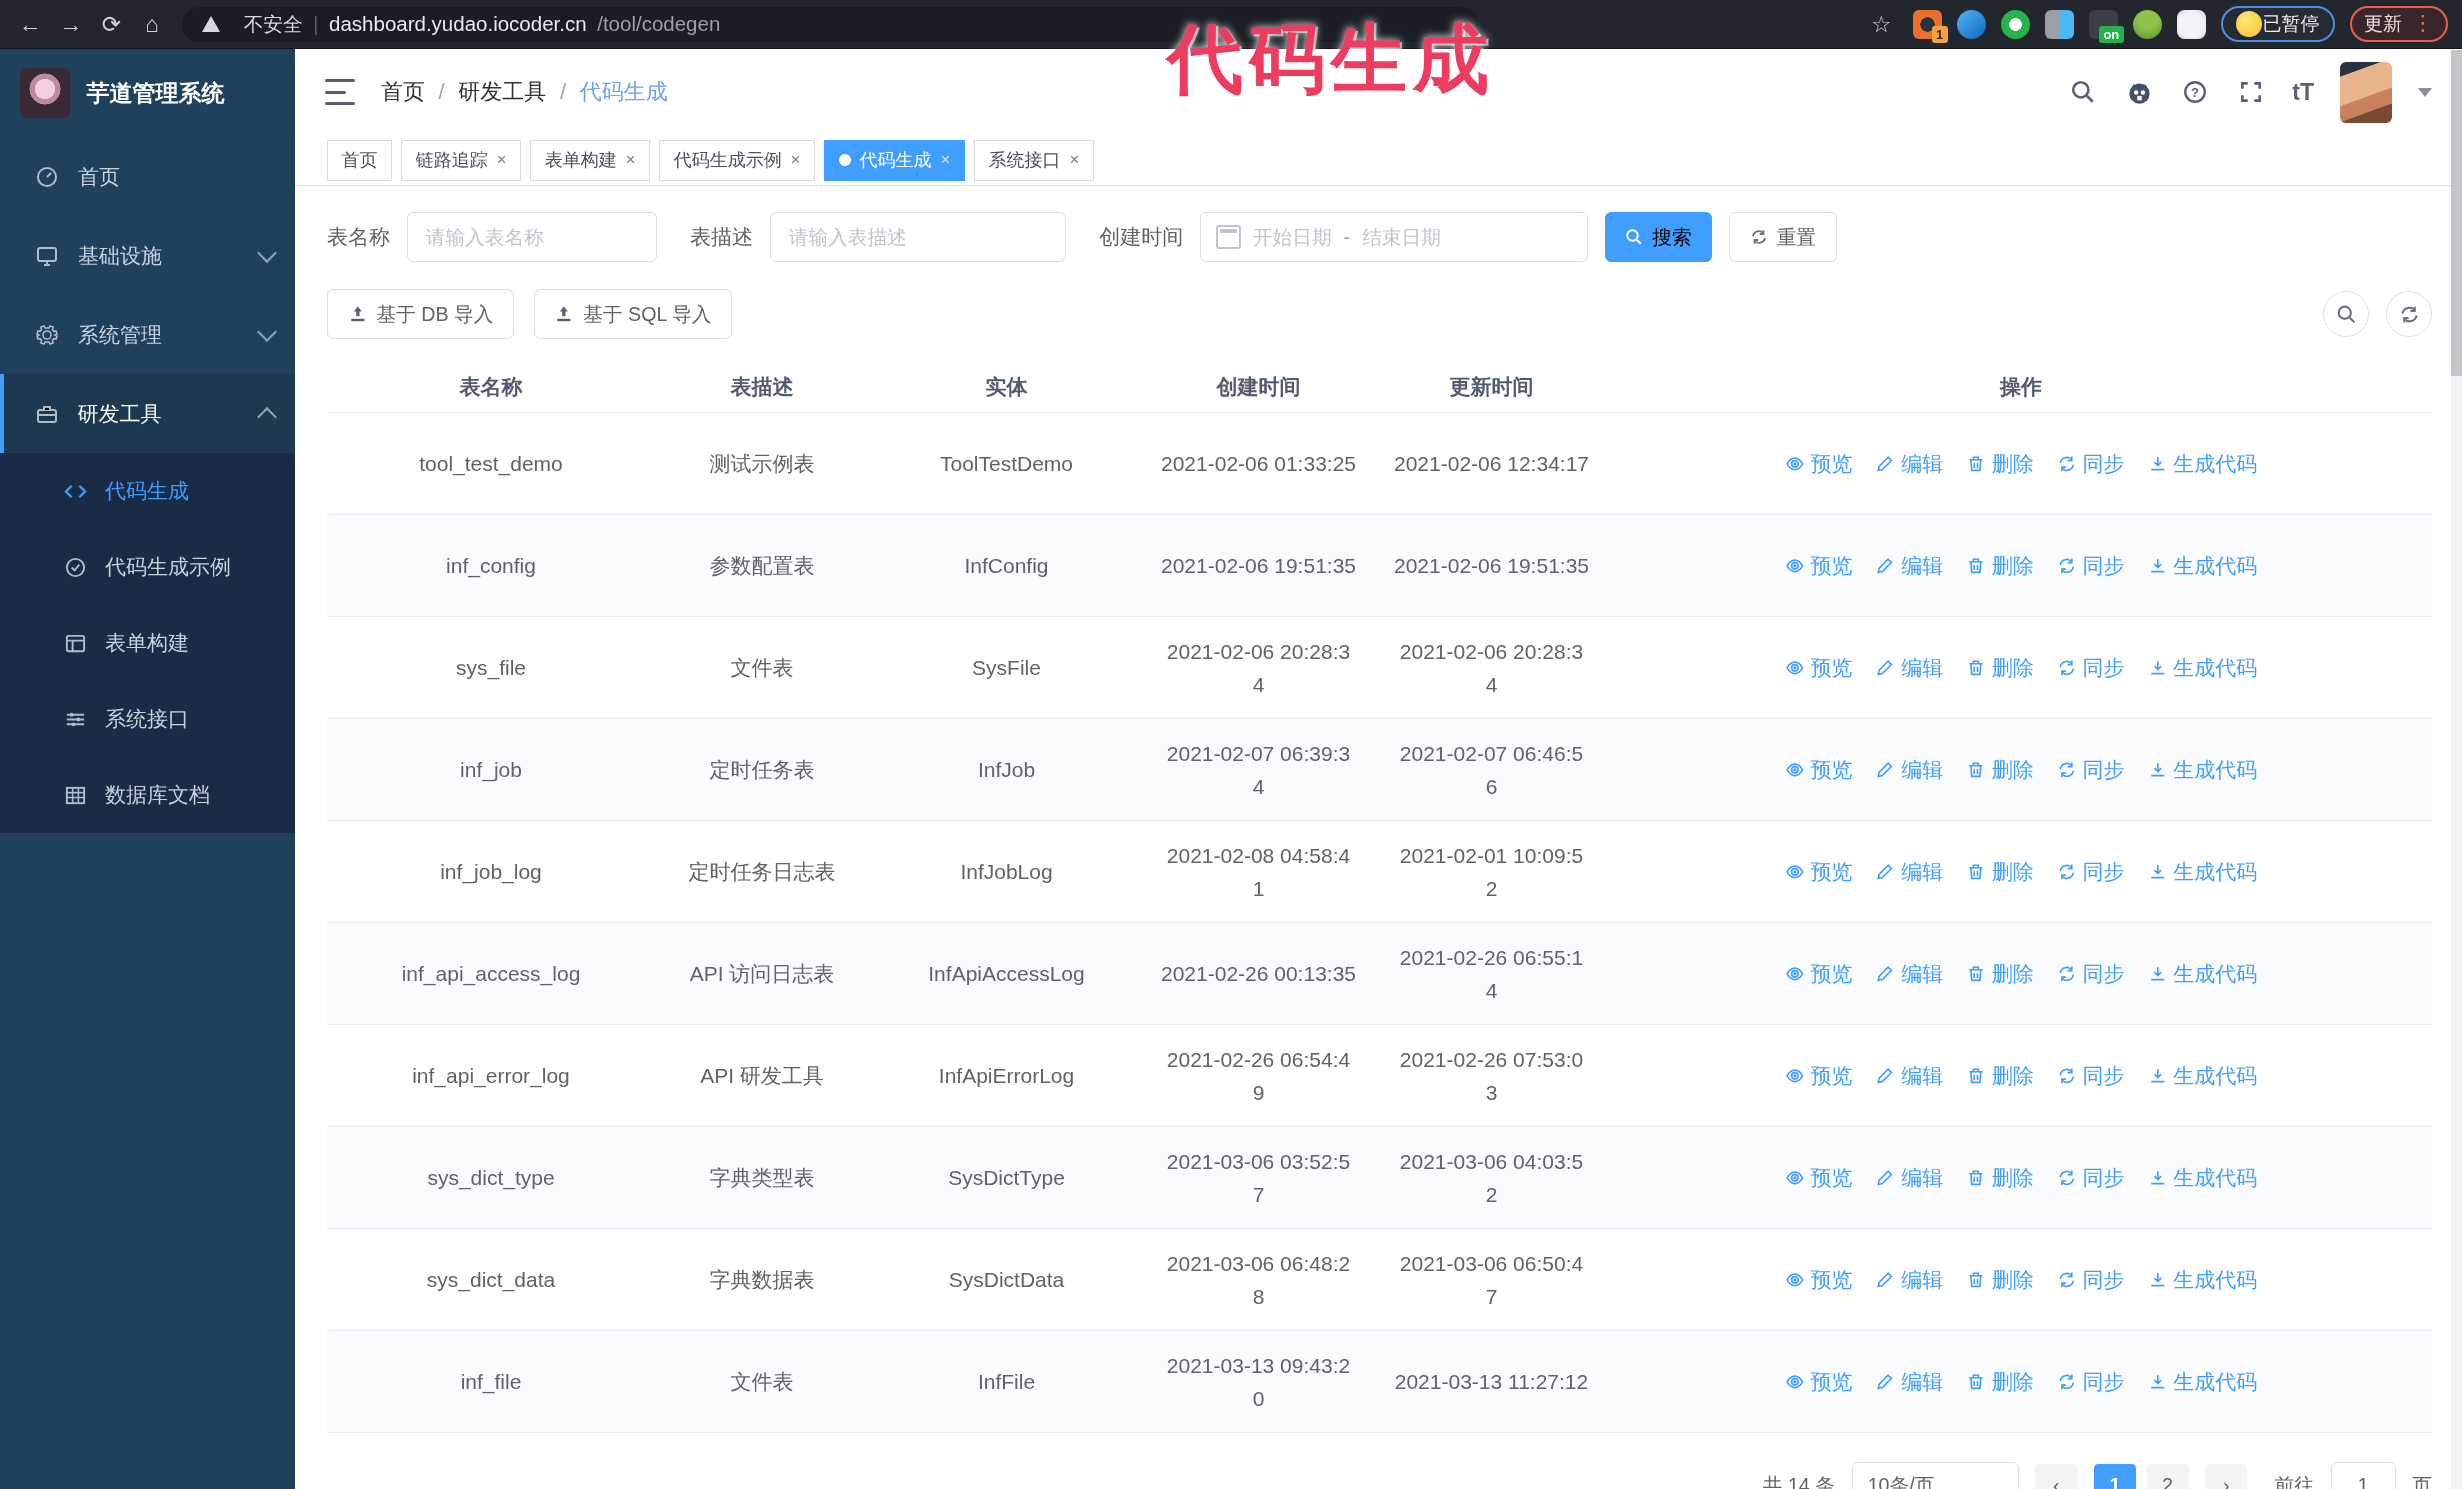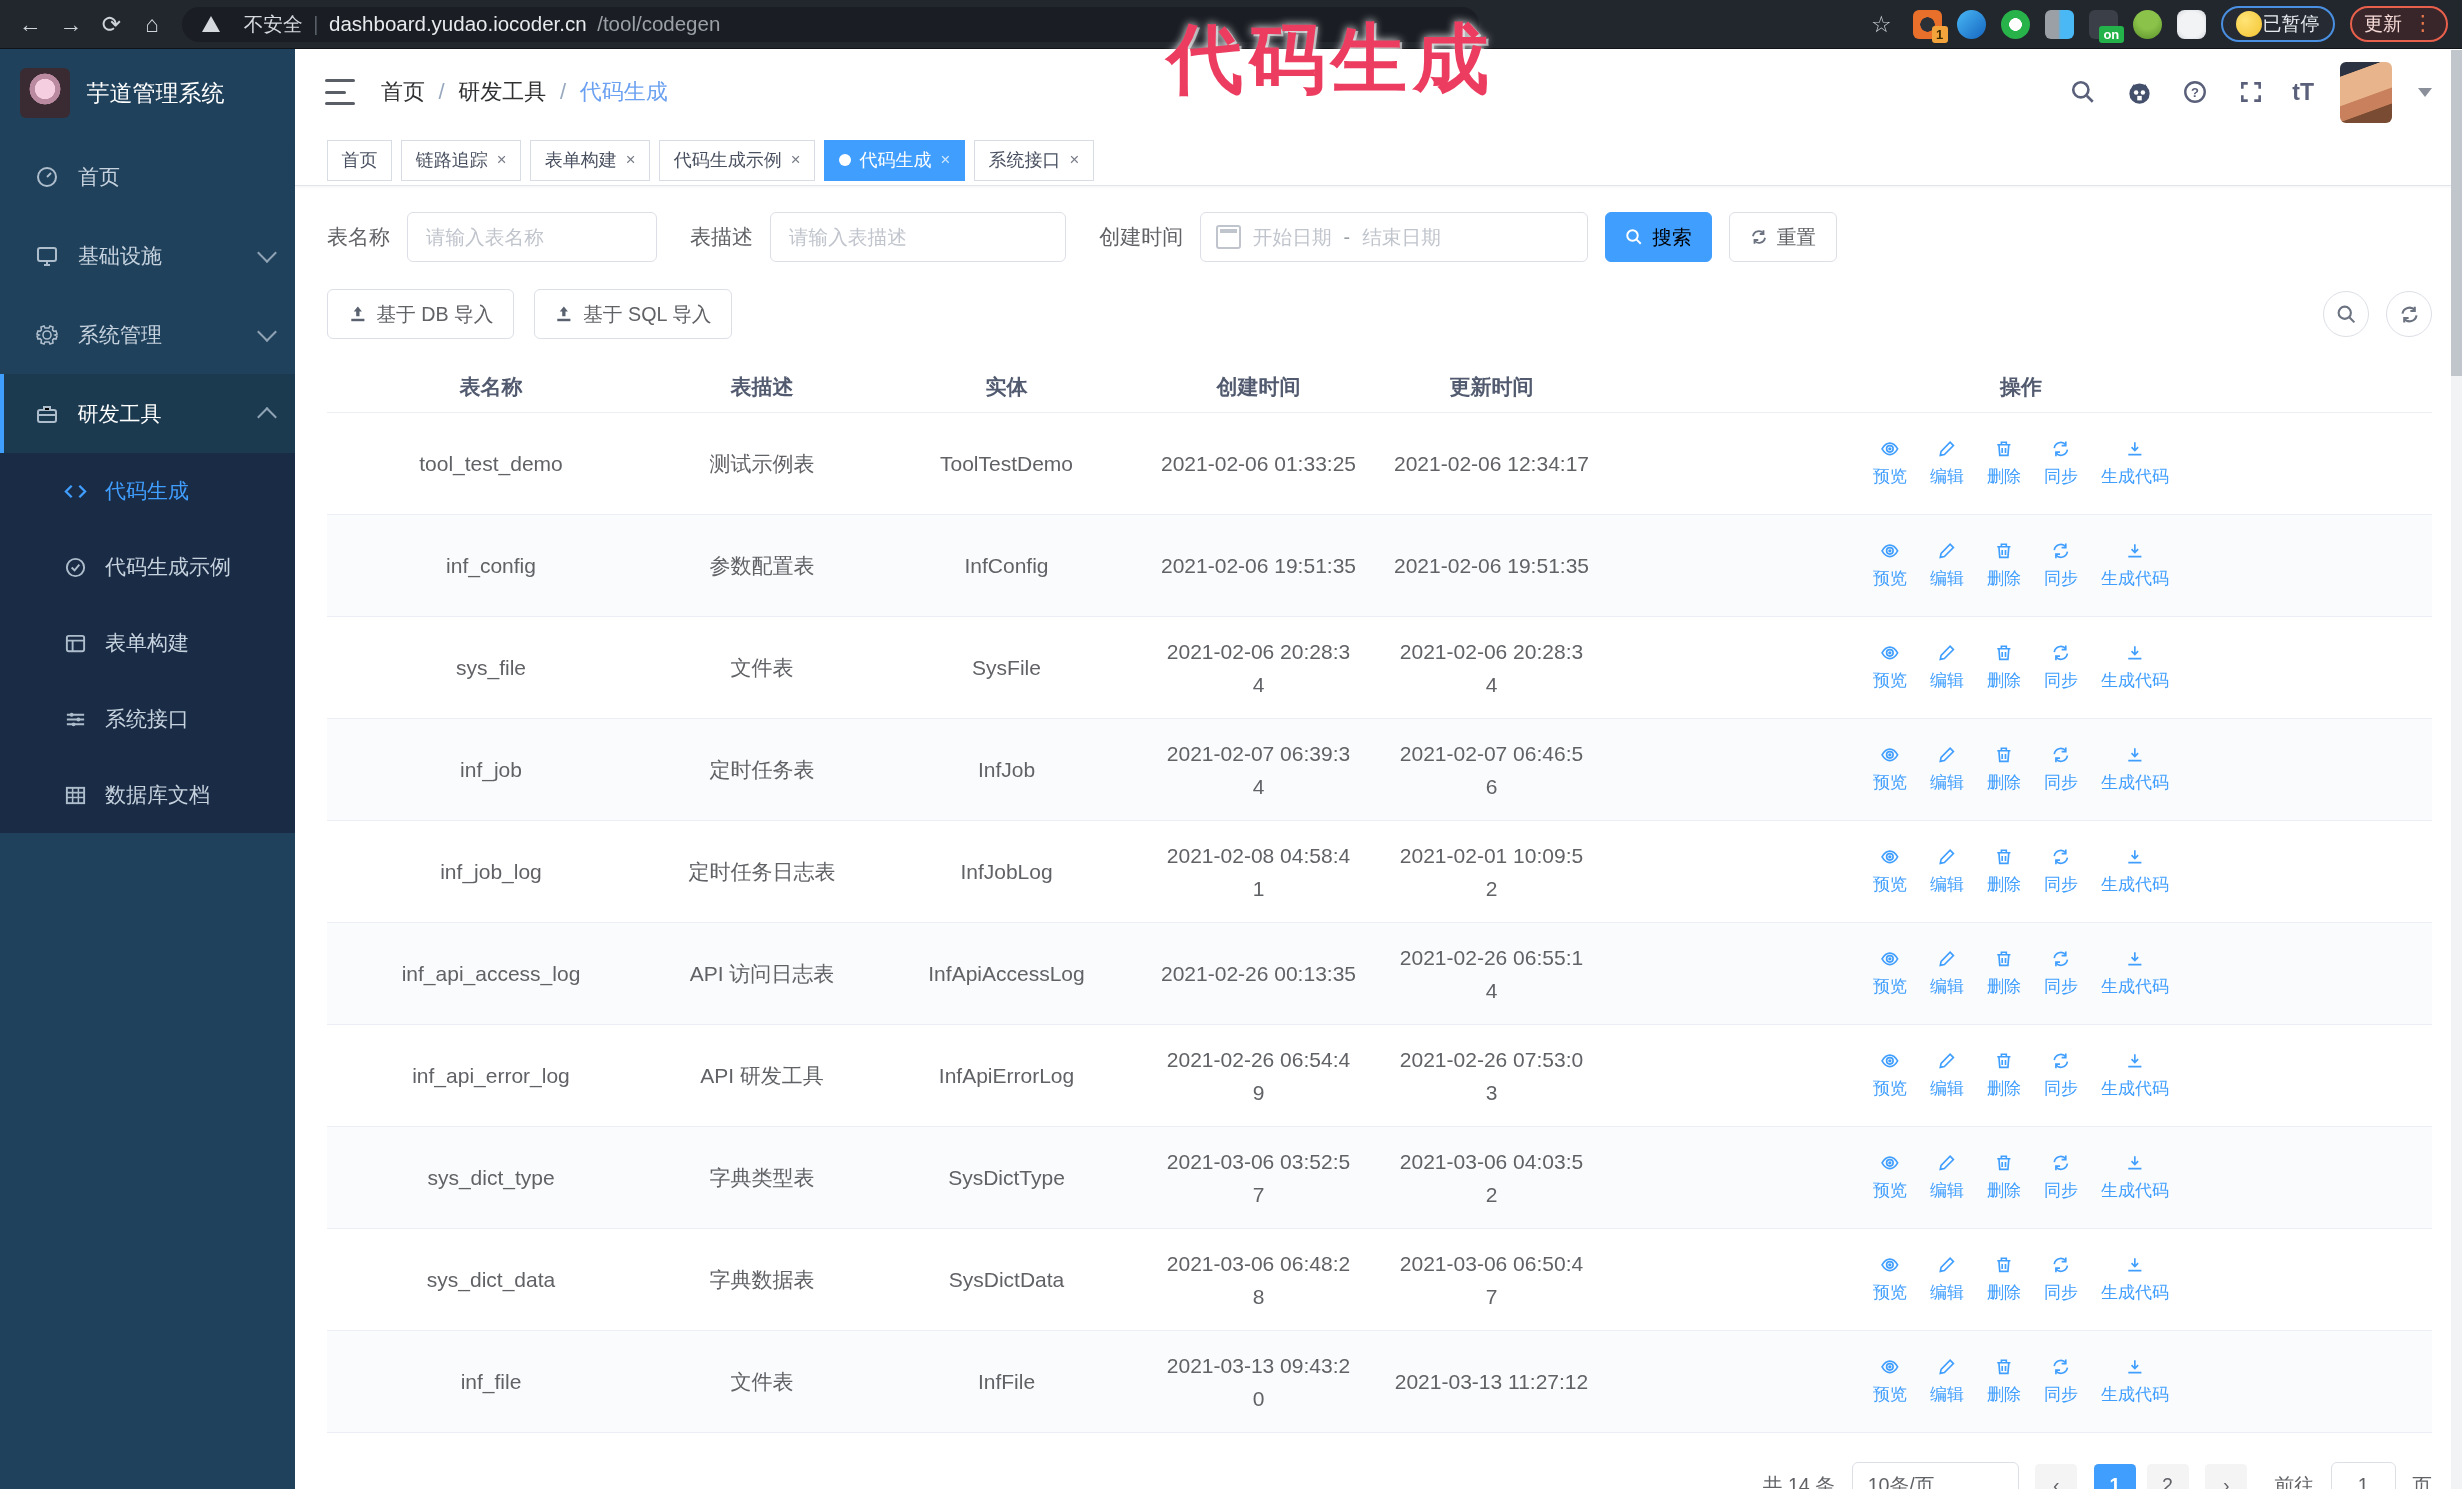--- a/index.html
+++ b/index.html
@@ -21,21 +21,21 @@
   .chip{display:flex;align-items:center;border:2.3px solid #4a90e2;border-radius:19.7px;background:#262b33;color:#e7eaef;font-size:19px;padding:3px 13.6px;}
   .chip .face{width:26px;height:26px;border-radius:50%;background:radial-gradient(circle at 35% 35%,#ffe477,#f4c430);}
   .upd{display:flex;gap:10.6px;border:2.3px solid #e8604c;border-radius:19.7px;background:#39262a;color:#f4d9d6;font-size:19px;padding:3px 12px;}
   .dots{color:#e8784c;font-size:21px;letter-spacing:0.8px;}
   
   .page{display:flex;height:1441px;}
   .sidebar{width:295px;flex:none;background:#1f415b;color:#c6d2de;display:flex;flex-direction:column;}
   .logo-bar{height:88px;display:flex;align-items:center;gap:16.7px;padding:0 19.7px;flex:none;}
   .logo-img{width:50px;height:50px;border-radius:6px;flex:none;
      background:radial-gradient(circle at 50% 42%,#f5cfe0 0 26%,#b98aa0 27% 40%,#3a2b33 41% 100%);}
-  .logo-title{color:#fff;font-size:23px;font-weight:normal;white-space:nowrap;}
+  .logo-title{color:#fff;font-size:23px;font-weight:bold;white-space:nowrap;}
   .menu{flex:1;}
   .mitem{height:79px;display:flex;align-items:center;gap:18px;padding:0 21px 0 34px;font-size:21px;cursor:pointer;position:relative;}
   .mitem .micon{width:26px;height:26px;flex:none;color:#aebdcc;display:flex;align-items:center;justify-content:center;}
   .mitem.active{border-left:4.5px solid #409eff;padding-left:29.5px;background:rgba(0,0,0,.12);color:#fff;}
   .chev{margin-left:auto;width:12px;height:12px;border-right:2.3px solid #8fa3b5;border-bottom:2.3px solid #8fa3b5;transform:rotate(45deg);margin-top:-4.5px;}
   .chev.up{transform:rotate(-135deg);margin-top:6px;}
   .submenu{background:#1a2b45;}
   .sitem{height:76px;display:flex;align-items:center;gap:18px;padding:0 21px 0 63px;font-size:21px;cursor:pointer;}
   .sitem .micon{width:24px;height:24px;flex:none;color:#aebdcc;display:flex;align-items:center;justify-content:center;}
   .sitem.active{color:#409eff;}
@@ -82,21 +82,21 @@
   .cbtn{width:44px;height:44px;border-radius:50%;border:1.5px solid #dcdfe6;background:#fff;display:flex;align-items:center;justify-content:center;color:#6b7280;cursor:pointer;}
   
   table.grid{margin-top:23px;width:100%;border-collapse:collapse;table-layout:fixed;}
   .grid th{font-size:21px;color:#515a6e;font-weight:bold;height:48px;border-bottom:1.5px solid #ebeef5;text-align:center;}
   .grid td{font-size:21px;color:#606266;border-bottom:1.5px solid #ebeef5;text-align:center;height:92px;padding:4.5px 6px;}
   .grid tr.stripe td{background:#fafbfc;}
   .dt{white-space:pre-line;line-height:33px;}
   .col-name{width:326px;} .col-desc{width:212px;} .col-entity{width:273px;}
   .col-created{width:227px;} .col-updated{width:235px;}
   .ops{display:flex;justify-content:center;align-items:center;gap:23px;}
-  .oplink{color:#409eff;font-size:17px;display:flex;align-items:center;gap:6px;cursor:pointer;white-space:nowrap;flex-direction:column;}
+  .oplink{color:#409eff;font-size:21px;display:flex;align-items:center;gap:6px;cursor:pointer;white-space:nowrap;}
   .oplink svg{width:19.7px;height:19.7px;}
   .oplink i{font-style:normal;}
   
   .pagination{margin-top:29px;display:flex;justify-content:flex-end;align-items:center;gap:16.7px;font-size:19.7px;color:#606266;padding-bottom:15px;}
   .psel{width:135px;height:44px;border:1.5px solid #dcdfe6;border-radius:6px;display:flex;align-items:center;justify-content:space-between;padding:0 15px;color:#606266;cursor:pointer;}
   .pbtn{min-width:42px;height:42px;border-radius:4.5px;background:#f4f4f5;color:#606266;display:flex;align-items:center;justify-content:center;font-size:19.7px;cursor:pointer;}
   .pbtn.active{background:#409eff;color:#fff;font-weight:bold;}
   .goto-input{width:59px;height:42px;border:1.5px solid #dcdfe6;border-radius:6px;text-align:center;font-size:19.7px;color:#606266;outline:none;font-family:inherit;}
   
   .watermark{position:absolute;left:1167px;top:9px;font-size:76px;font-weight:bold;color:#ec3c5f;letter-spacing:6px;z-index:50;

